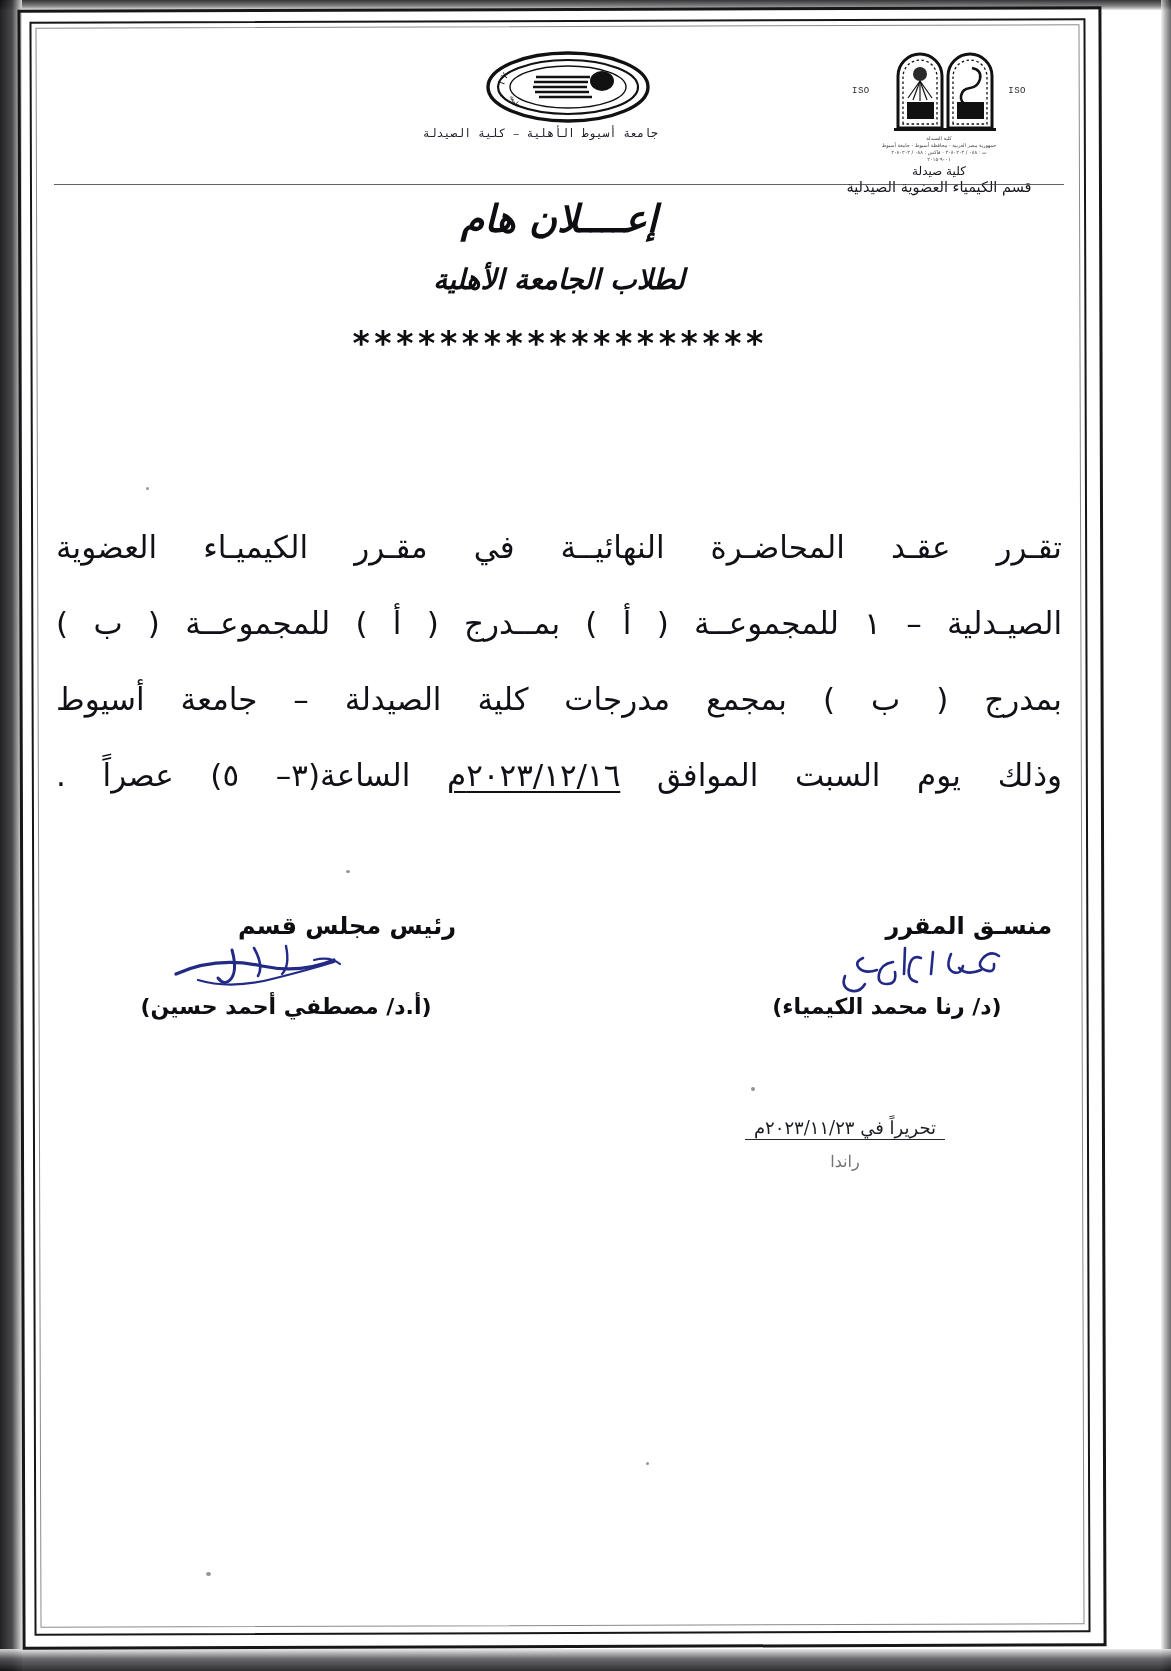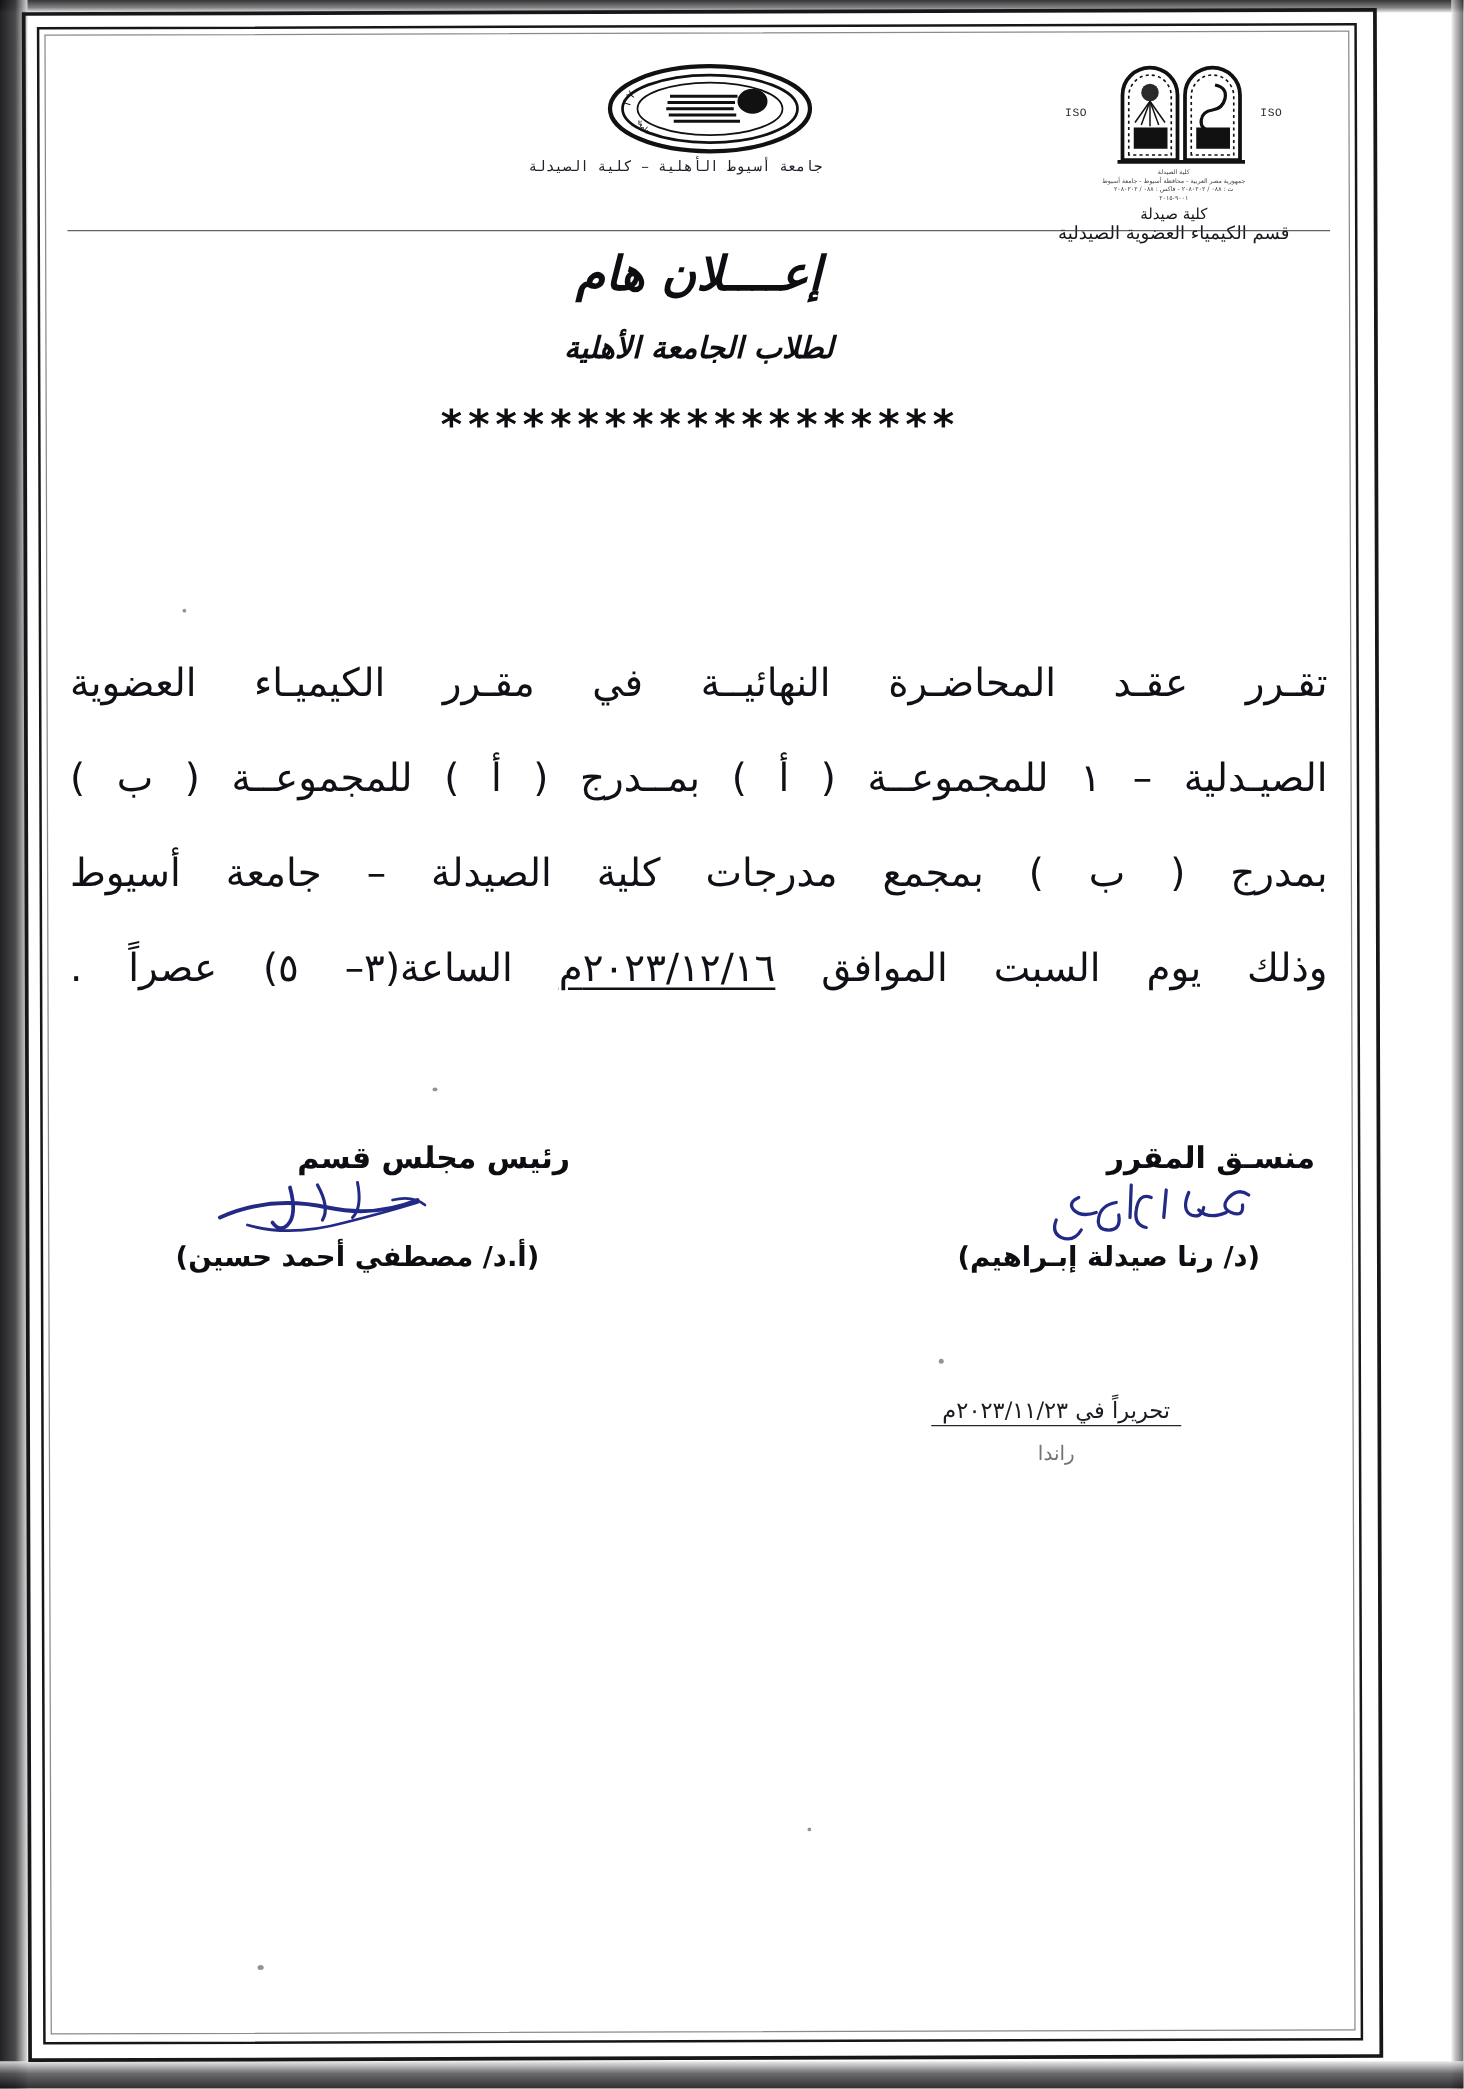--- a/index.html
+++ b/index.html
@@ -169,21 +169,21 @@
     text-align: center;
     font-style: italic;
   }
   .t-line {
     font-family: "DejaVu Sans", sans-serif;
     font-weight: bold;
     color: #0d0d12;
     line-height: 1.0;
   }
   .t1 { font-size: 38px; letter-spacing: 1px; margin-bottom: 28px; }
-  .t2 { font-size: 24px; letter-spacing: 0px; margin-bottom: 30px; }
+  .t2 { font-size: 28px; letter-spacing: 0px; margin-bottom: 30px; }
   .t3 { font-size: 37px; letter-spacing: 0px; margin-bottom: 28px; }
   .stars {
     font-family: "DejaVu Sans Mono", monospace;
     font-weight: bold;
     font-size: 33px;
     letter-spacing: 2px;
     color: #0d0d12;
     white-space: nowrap;
   }
 
@@ -396,21 +396,21 @@
               <path d="M214 14 q-6 14 2 18 q8 3 10 -6"></path>
               <path d="M196 12 l-2 22"></path>
               <path d="M184 18 q-10 -4 -12 10 q-2 12 8 14"></path>
               <path d="M168 8 l-1 26"></path>
               <path d="M156 22 q-12 2 -14 12 q-2 10 8 10 q10 0 8 -12"></path>
               <path d="M140 30 q-12 4 -18 -2 q-5 -6 4 -10"></path>
               <path d="M128 44 q-6 10 -16 6 q-8 -4 -4 -14"></path>
             </g>
           </svg>
         </div>
-        <div class="sig-name">(د/ رنا صيدلة إبـراهيم)</div>
+        <div class="sig-name">(د/ رنا محمد الكيمياء)</div>
       </div>
 
       <div class="sig-left">
         <div class="sig-role">رئيس مجلس قسم</div>
         <div class="sig-ink">
           <svg viewBox="0 0 300 56" width="300" height="56" aria-hidden="true" style="display:block;margin:0 auto;">
             <g fill="none" stroke="#232a86" stroke-linecap="round">
               <path d="M40 34 q40 -18 86 -8 q38 8 72 -6" stroke-width="3.2"></path>
               <path d="M96 10 q6 22 -2 30 q-6 6 -12 -2" stroke-width="3"></path>
               <path d="M118 8 q10 18 4 28" stroke-width="2.6"></path>

